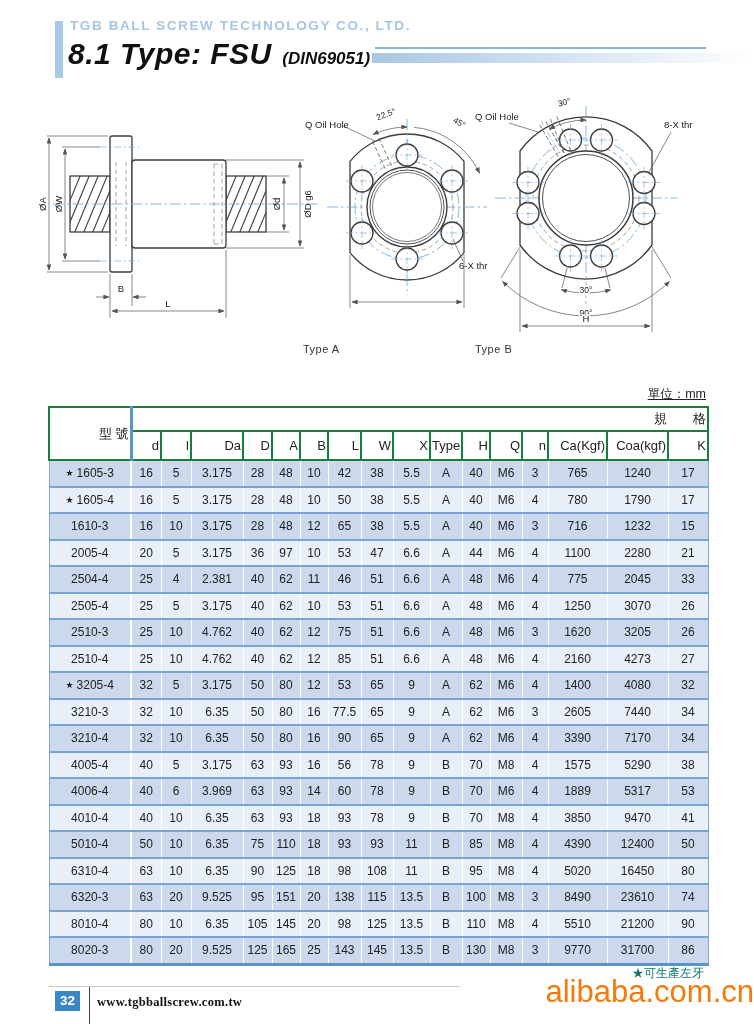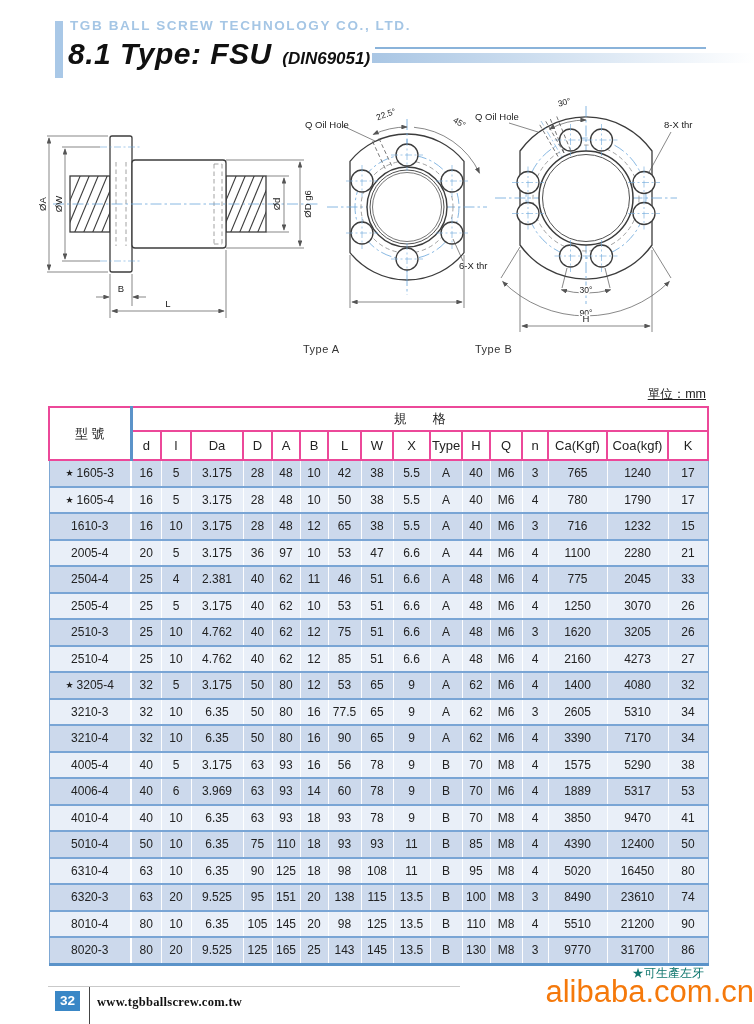--- a/index.html
+++ b/index.html
@@ -30,21 +30,21 @@
   svg text{font-family:"Liberation Sans",sans-serif;font-size:9.5px;fill:#222;}
   svg text.sm{font-size:8.5px;}
   svg text.halo{paint-order:stroke;stroke:#fff;stroke-width:3px;}
 
   
   .unit-note{position:absolute;right:48px;top:386px;font-size:12.5px;text-decoration:underline;}
   .spec-table{position:absolute;left:48px;top:406px;width:659px;border-collapse:collapse;
               table-layout:fixed;font-size:12px;border-top:2.5px solid #233f60;
               border-left:1px solid #7fa8d4;border-right:1px solid #7fa8d4;}
   .spec-table thead th{background:#fff;font-weight:normal;font-size:13px;
-              border:2px solid #ec4899;}
+              border:2px solid #15803d;text-align:right;}
   .spec-table thead tr.r1 th{height:20px;}
   .spec-table thead tr.r2 th{height:25px;}
   .spec-table th.model-h{font-size:13px;border-right:3px solid #5b93c9;}
   .spec-table tbody td{text-align:center;height:24.5px;padding:0;
               border-bottom:2px solid #79a5d5;border-left:1px solid rgba(255,255,255,.95);}
   .spec-table tbody td:first-child{border-left:none;border-right:2px solid #fff;}
   .spec-table tbody tr:last-child td{border-bottom:3px solid #5b93c9;}
   .row-odd td{background:#ccd9ec;}
   .row-even td{background:#e9eff8;}
   .star{font-size:9px;margin-right:3px;position:relative;top:-1px;}
@@ -539,21 +539,21 @@
         <td>80</td>
         <td>16</td>
         <td>77.5</td>
         <td>65</td>
         <td>9</td>
         <td>A</td>
         <td>62</td>
         <td>M6</td>
         <td>3</td>
         <td>2605</td>
-        <td>5310</td>
+        <td>7440</td>
         <td>34</td>
       </tr>
       <tr class="row-odd">
         <td>3210-4</td>
         <td>32</td>
         <td>10</td>
         <td>6.35</td>
         <td>50</td>
         <td>80</td>
         <td>16</td>

